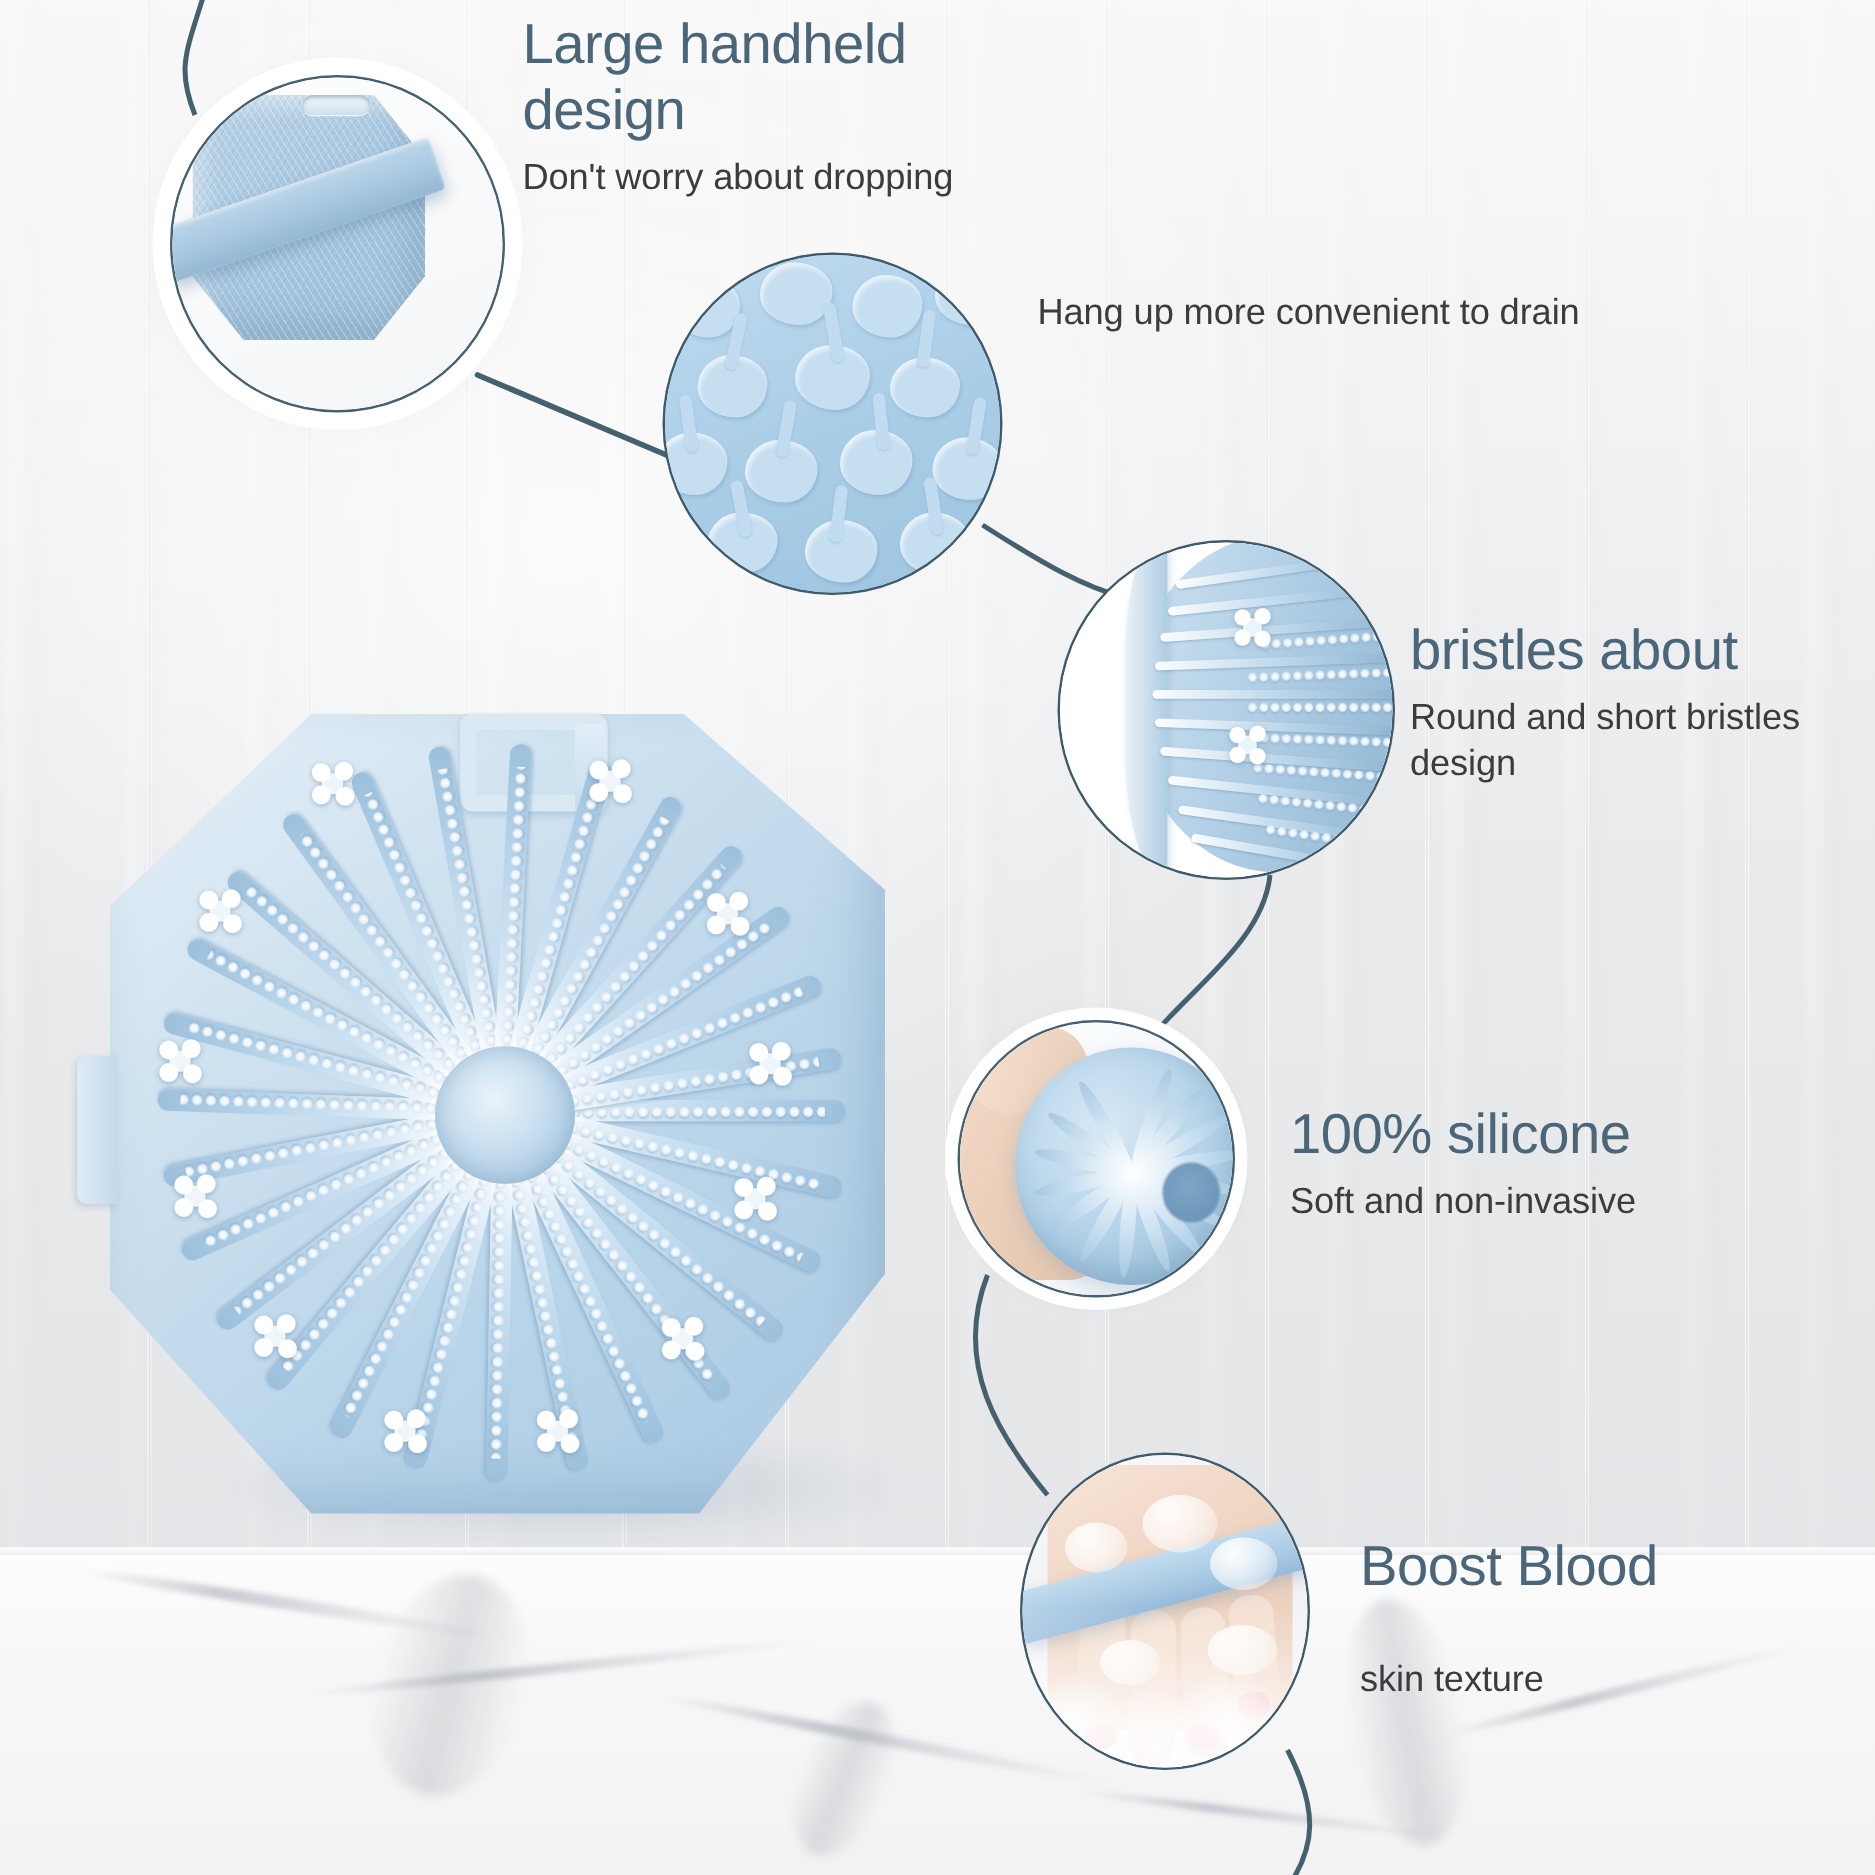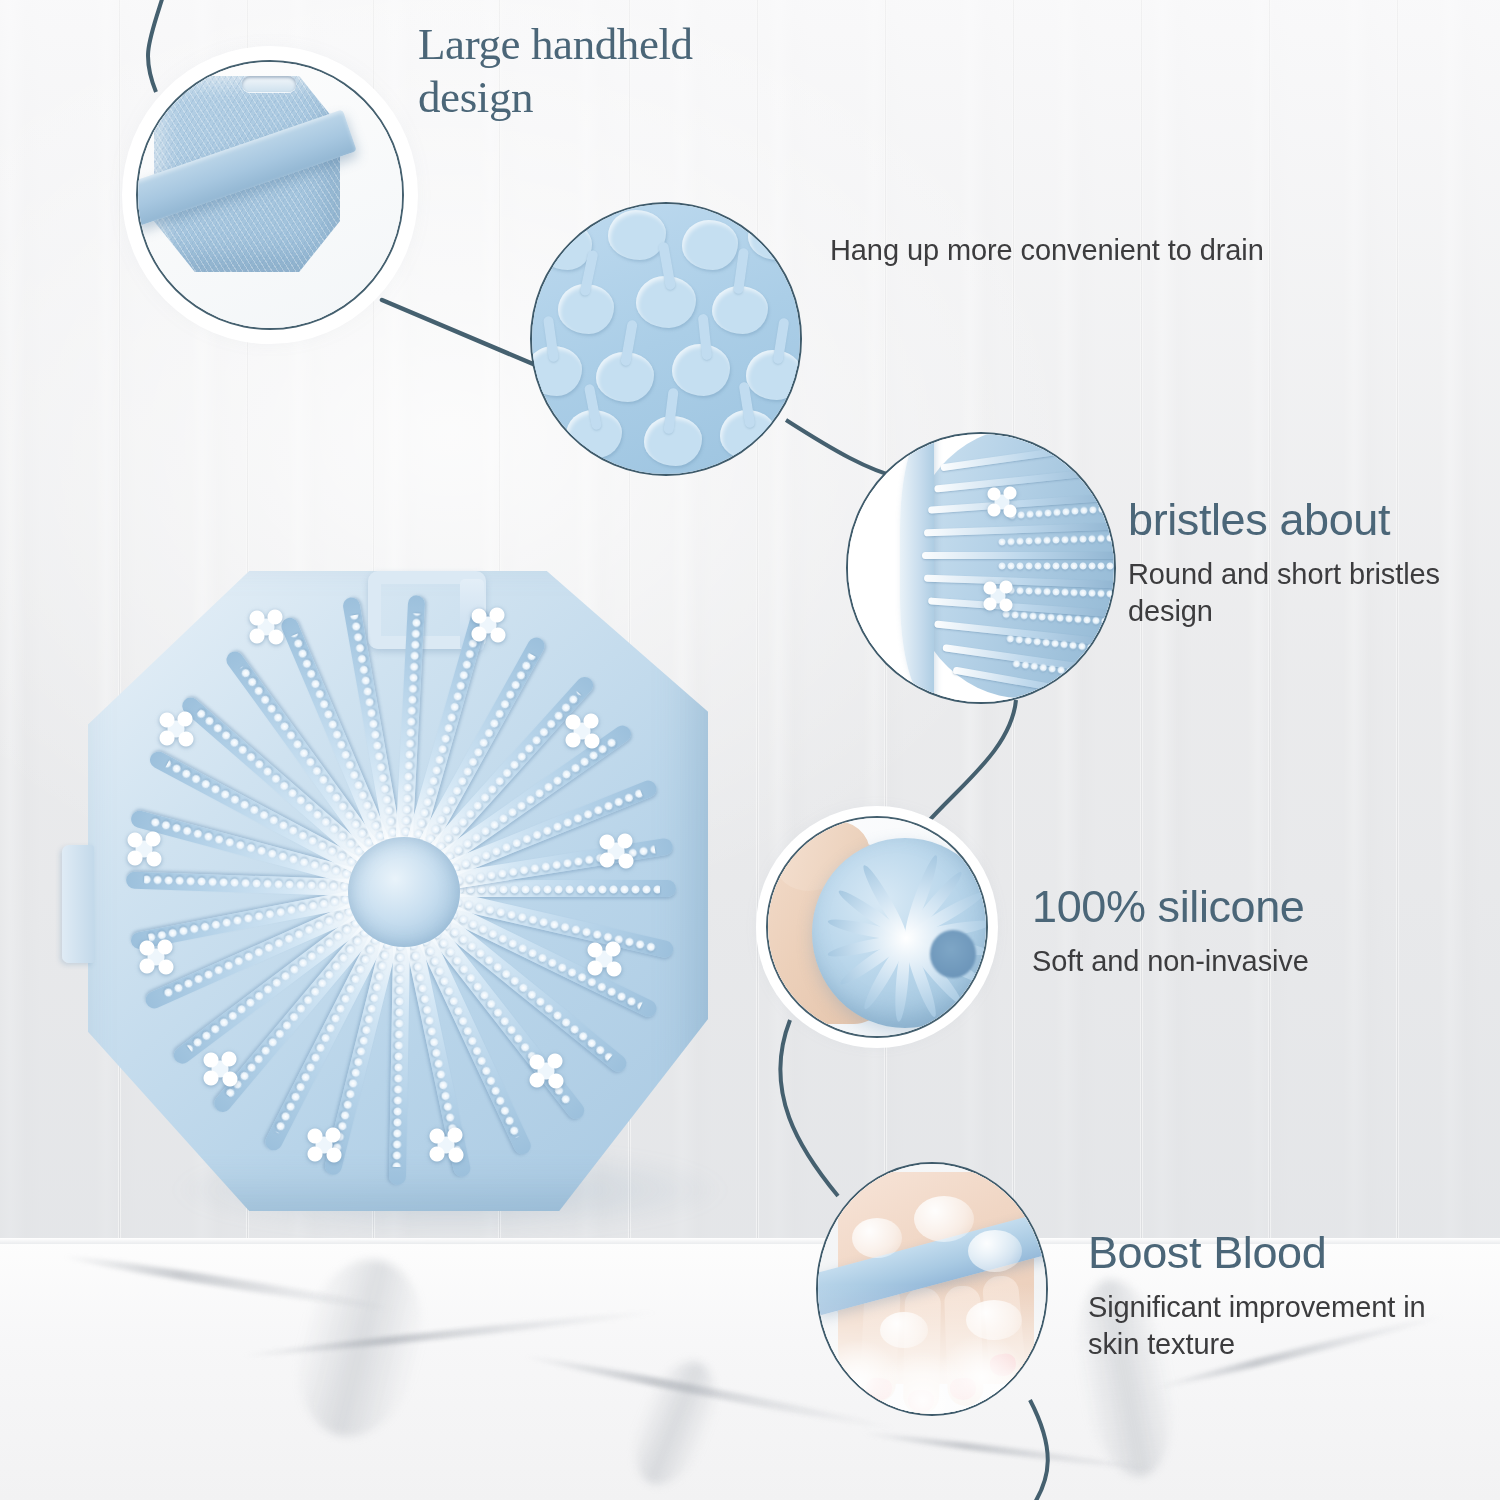--- a/index.html
+++ b/index.html
@@ -602,36 +602,37 @@
     <div class="prod-flower" style="left:66px;  top:286px;"></div>
     <div class="prod-flower" style="left:538px; top:288px;"></div>
     <div class="prod-flower" style="left:78px;  top:394px;"></div>
     <div class="prod-flower" style="left:526px; top:396px;"></div>
     <div class="prod-flower" style="left:142px; top:506px;"></div>
     <div class="prod-flower" style="left:468px; top:508px;"></div>
     <div class="prod-flower" style="left:246px; top:582px;"></div>
     <div class="prod-flower" style="left:368px; top:582px;"></div>
   </div>
 
-  <div class="feature" style="left:418px; top:18px; width:430px;font-family:Liberation Serif, serif;">
+  <div class="feature" style="left:418px; top:8px; width:430px;">
     <h2><span>Large handheld</span><br><span>design</span></h2>
+    <p>Don't worry about dropping</p>
   </div>
 
   <div class="feature" style="left:830px; top:222px; width:470px;">
     <p>Hang up more convenient to drain</p>
   </div>
 
   <div class="feature" style="left:1128px; top:440px; width:350px;">
     <h2><br><span>bristles about</span></h2>
     <p><span>Round and short bristles</span><br><span>design</span></p>
   </div>
 
   <div class="feature" style="left:1032px; top:880px; width:330px;">
     <h2>100% silicone</h2>
     <p>Soft and non-invasive</p>
   </div>
 
   <div class="feature" style="left:1088px; top:1226px; width:380px;">
     <h2><span>Boost Blood</span><br></h2>
-    <p><span>Significant improvement in</span><br><span>skin texture</span></p>
+    <p><br><span>skin texture</span></p>
   </div>
 
 </div>
 
 </body></html>

